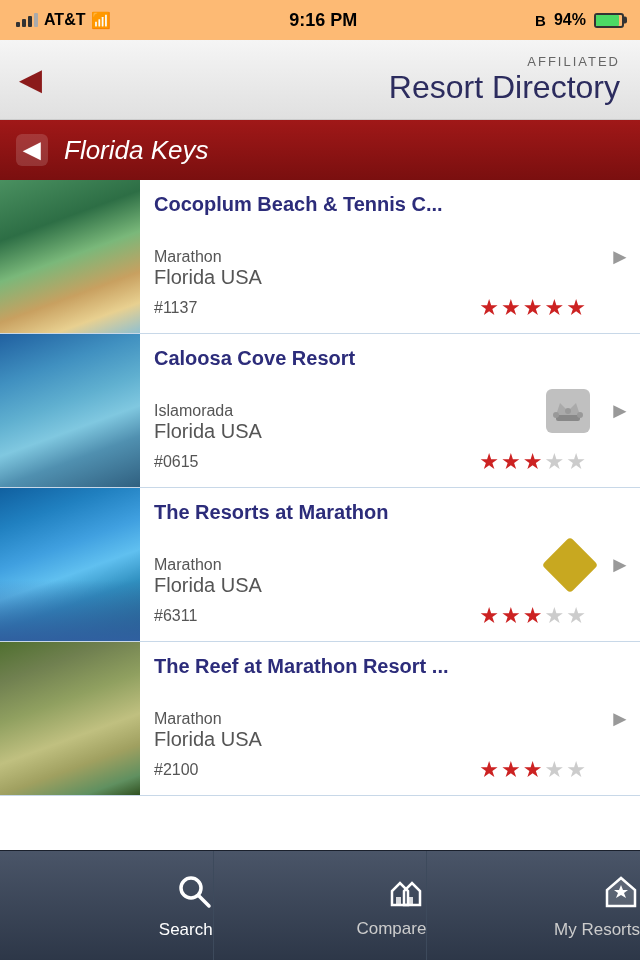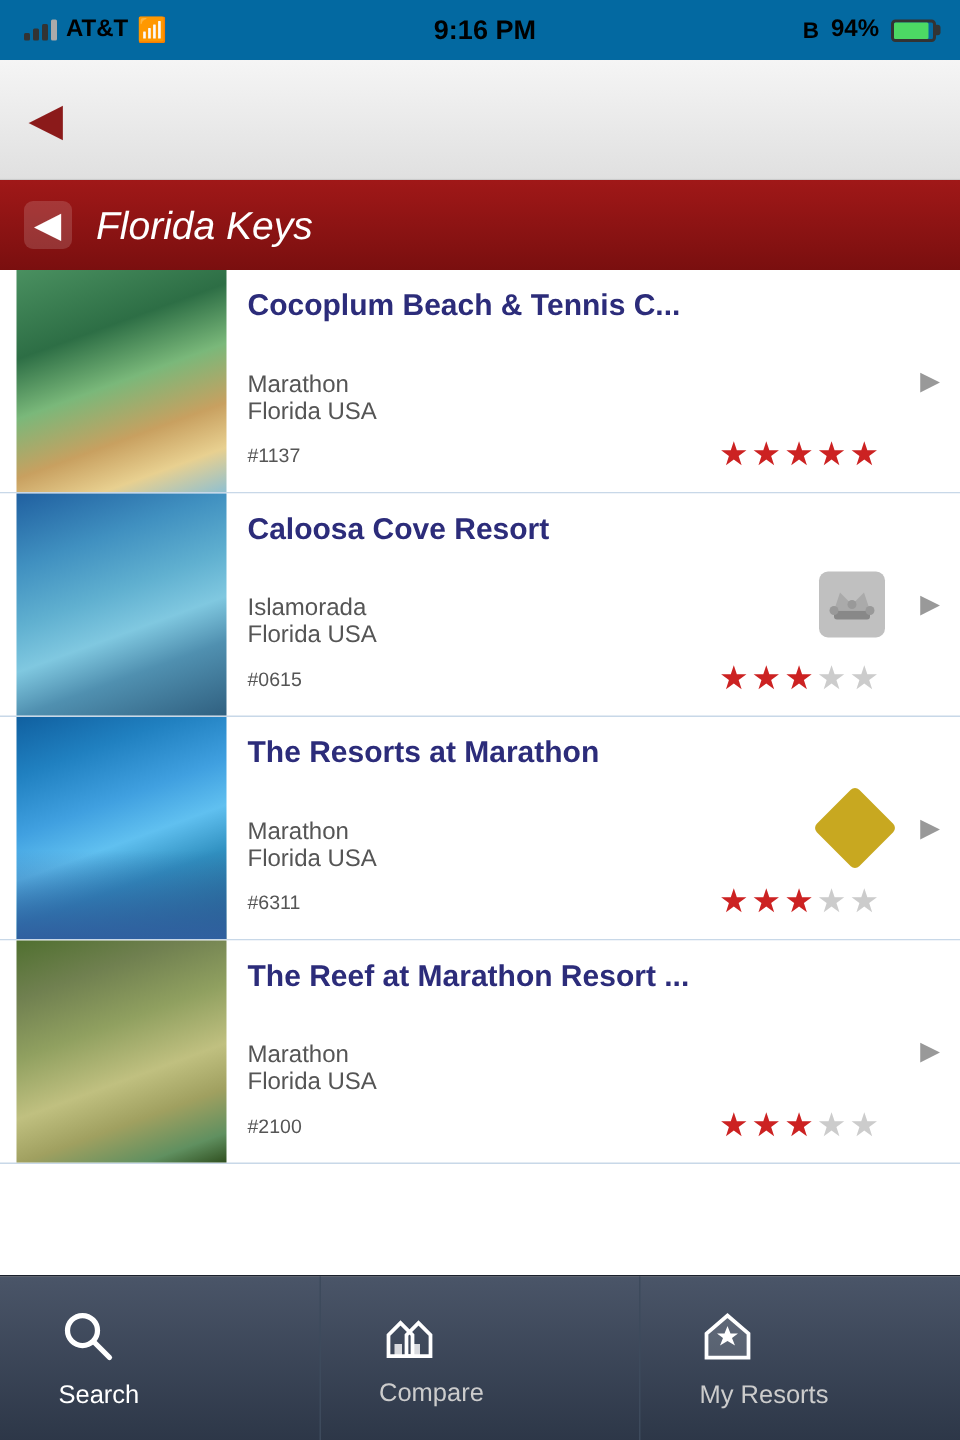--- a/index.html
+++ b/index.html
@@ -2,21 +2,21 @@
 <html><head>
   <meta charset="utf-8">
   <meta name="viewport" content="width=640px">
   <style>
     * { margin: 0; padding: 0; box-sizing: border-box; }
     body { width: 640px; height: 960px; font-family: 'Helvetica Neue', Helvetica, Arial, sans-serif; background: #fff; overflow: hidden; }
 
     
     #status-bar {
       height: 40px;
-      background: #0369a1;
+      background: #fdba74;
       display: flex;
       align-items: center;
       justify-content: space-between;
       padding: 0 16px;
       font-size: 18px;
       font-weight: 600;
     }
     .status-left { display: flex; align-items: center; gap: 6px; font-size: 16px; }
     .status-center { font-size: 18px; font-weight: 600; }
     .status-right { display: flex; align-items: center; gap: 8px; font-size: 16px; }
@@ -90,21 +90,20 @@
     #resort-list { background: #f0f4f8; }
 
     .resort-item {
       display: flex;
       align-items: stretch;
       background: #fff;
       border-bottom: 1px solid #c8d8e8;
       min-height: 130px;
       position: relative;
       cursor: pointer;
-      padding-left: 11px;
     }
     .resort-image {
       width: 140px;
       min-height: 130px;
       flex-shrink: 0;
       overflow: hidden;
       position: relative;
     }
     
     .img-cocoplum {
@@ -136,23 +135,23 @@
       justify-content: space-between;
     }
     .resort-name {
       font-size: 20px;
       font-weight: 700;
       color: #2c2c7a;
       margin-bottom: 4px;
       line-height: 1.2;
     }
     .resort-city { font-size: 16px; color: #555; margin-top: 28px; }
-    .resort-country { font-size: 16px; color: #555; }
+    .resort-country { font-size: 20px; color: #555; }
     .resort-bottom { display: flex; align-items: center; justify-content: space-between; margin-top: 6px; }
-    .resort-id { font-size: 13px; color: #555; }
+    .resort-id { font-size: 16px; color: #555; }
     .stars-container { display: flex; gap: 2px; }
     .star { font-size: 22px; }
     .star-full { color: #cc2222; }
     .star-empty { color: #ccc; }
     .crown-badge {
       width: 42px; height: 42px;
       background: #c8c8c8;
       border-radius: 8px;
       display: flex; align-items: center; justify-content: center;
       font-size: 22px;
@@ -174,26 +173,25 @@
       height: 110px;
       background: linear-gradient(to bottom, #4a5568, #2d3748);
       display: flex;
       align-items: stretch;
       border-top: 1px solid #1a202c;
     }
     .tab-item {
       flex: 1;
       display: flex;
       flex-direction: column;
-      align-items: flex-start;
+      align-items: flex-end;
       justify-content: center;
       gap: 6px;
       cursor: pointer;
       border-right: 1px solid #3d4a5c;
-      padding-left: 39px;
     }
     .tab-item:last-child { border-right: none; }
     .tab-label { color: #ccc; font-size: 17px; }
     .tab-item.active .tab-label { color: #fff; }
   </style>
 </head>
 <body>
 
 <div id="status-bar">
   <div class="status-left">
@@ -214,20 +212,24 @@
       <div class="battery-box">
           <div class="battery-fill"></div>
         </div>
     </div>
   </div>
 </div>
 
 <div id="header">
   <div class="rci-logo">
     <span class="rci-arrow">◀</span>
+  </div>
+  <div class="header-right">
+    <div class="affiliated-text">AFFILIATED</div>
+    <div class="resort-directory-text">Resort Directory</div>
   </div>
 </div>
 
 <div id="nav-bar">
   <div class="back-button">
     <span class="back-arrow">◀</span>
   </div>
   <span class="nav-title">Florida Keys</span>
 </div>
 

